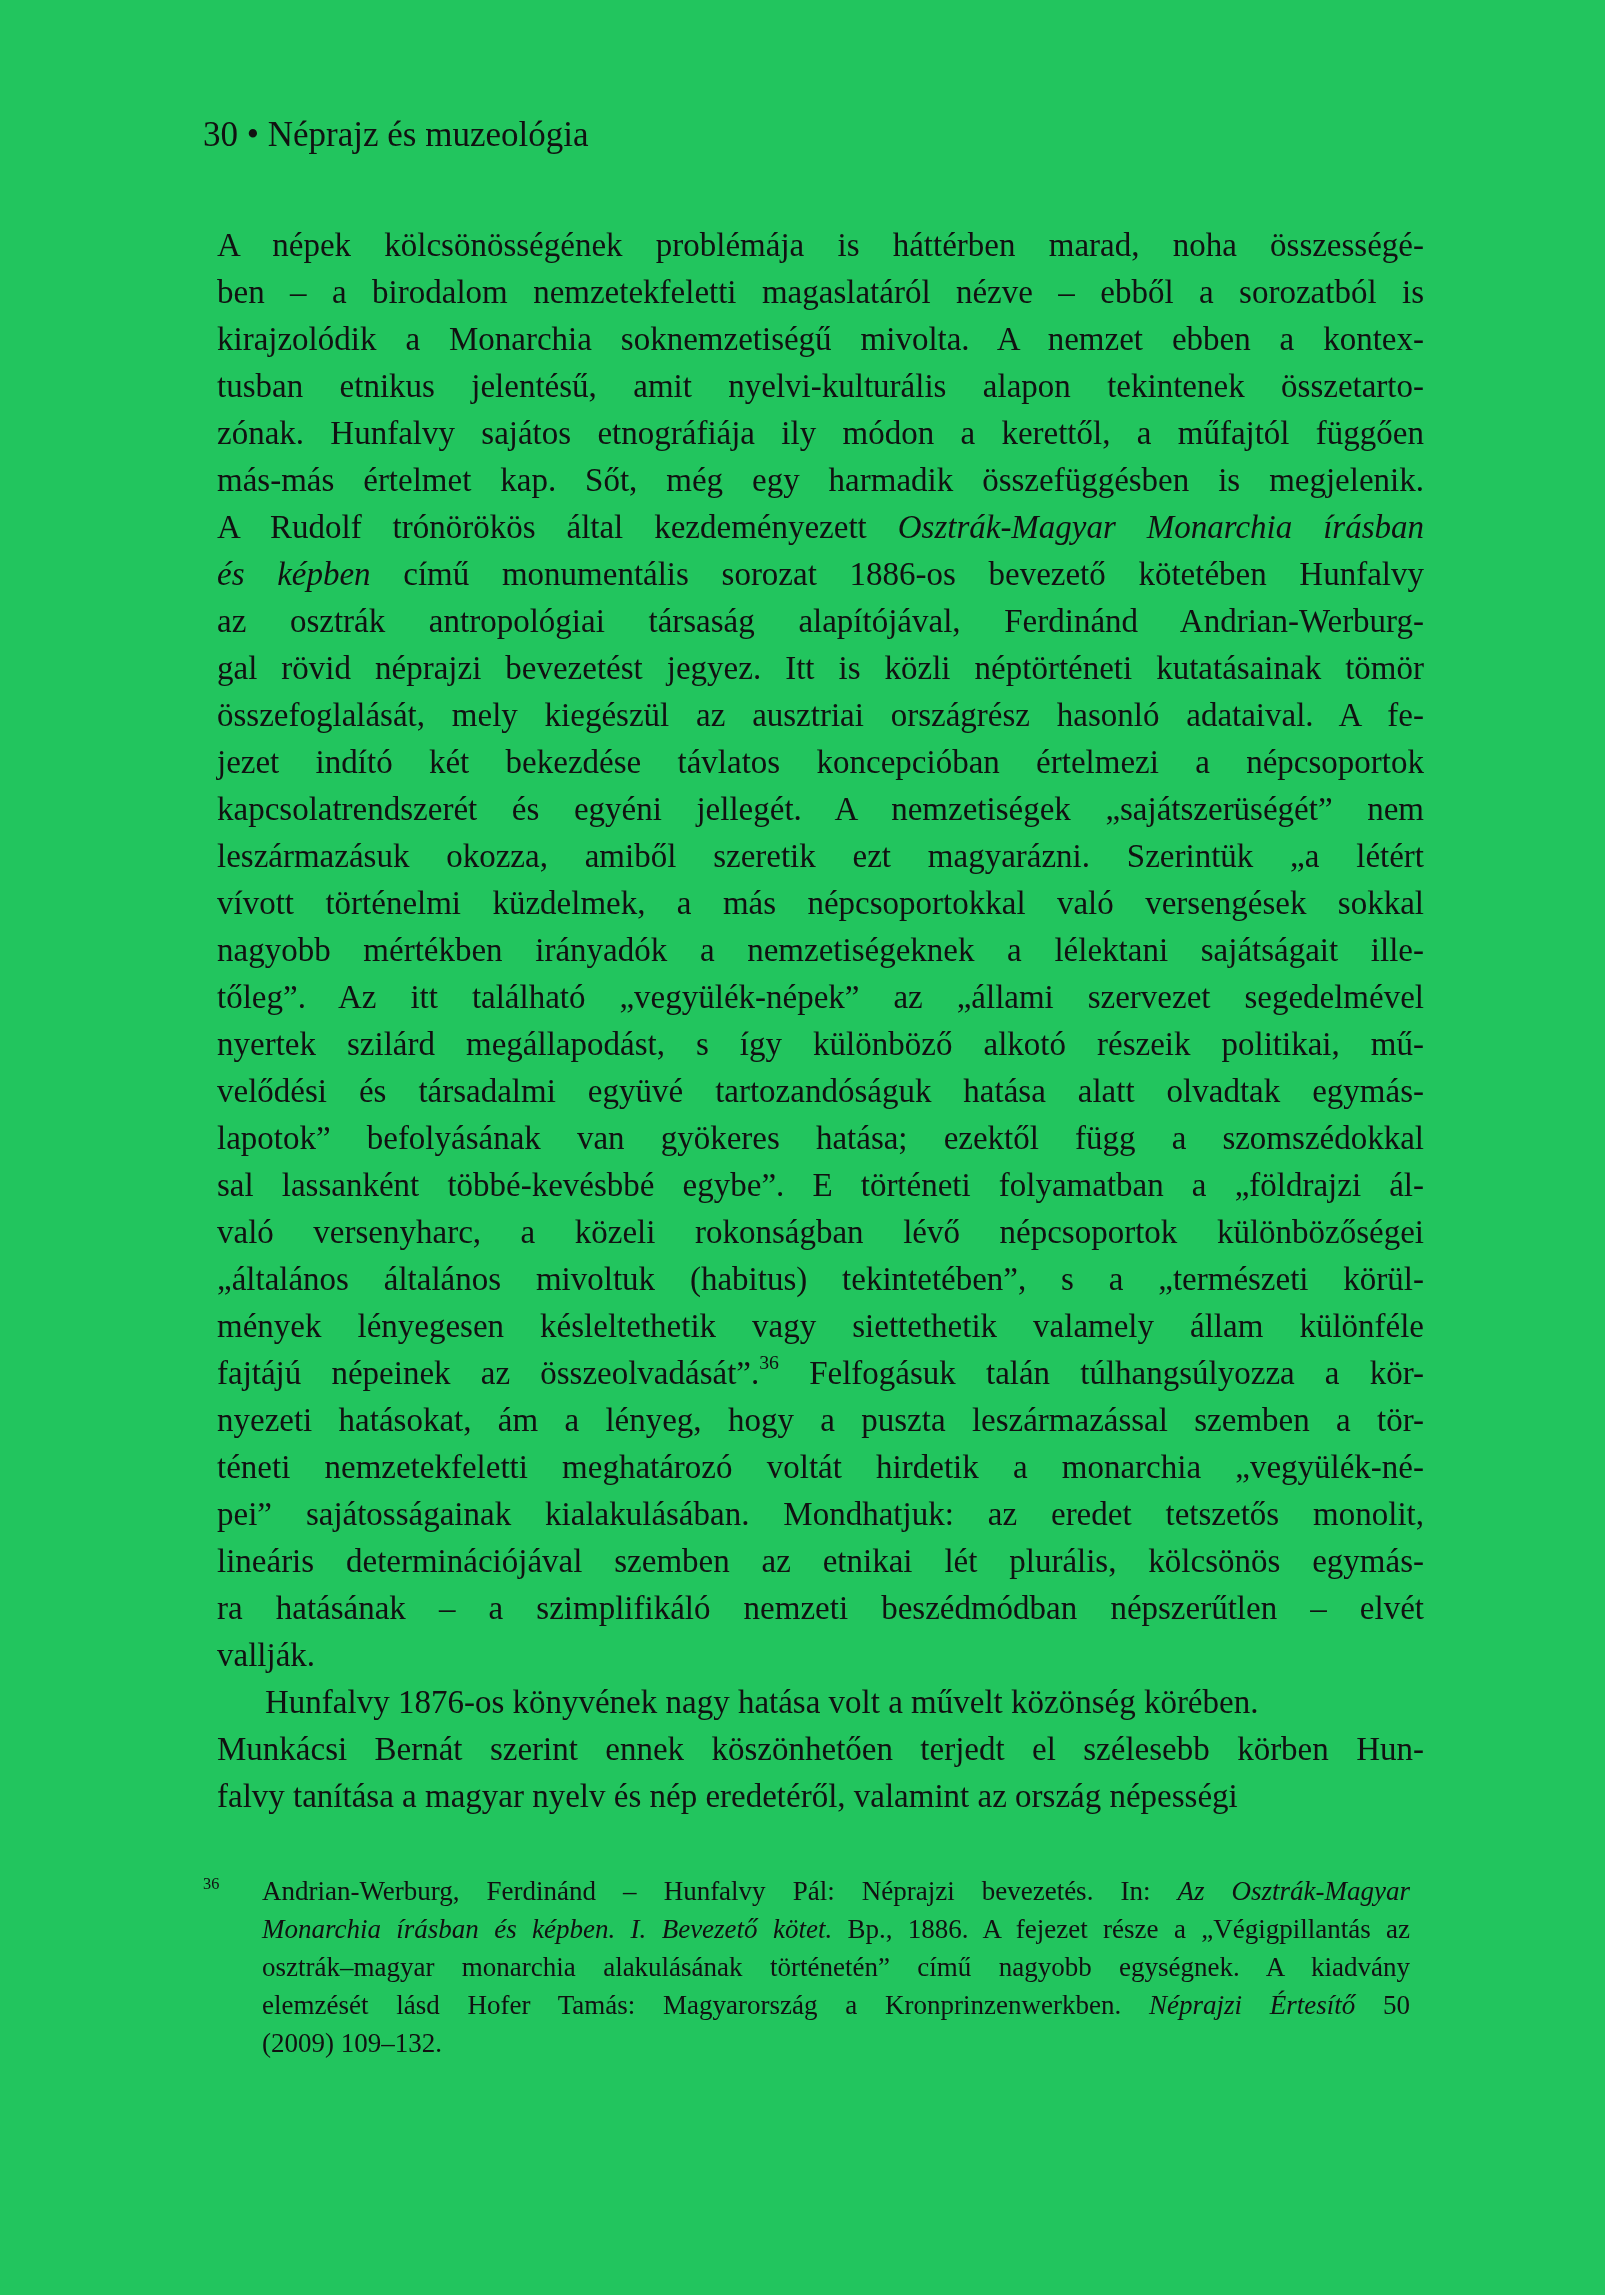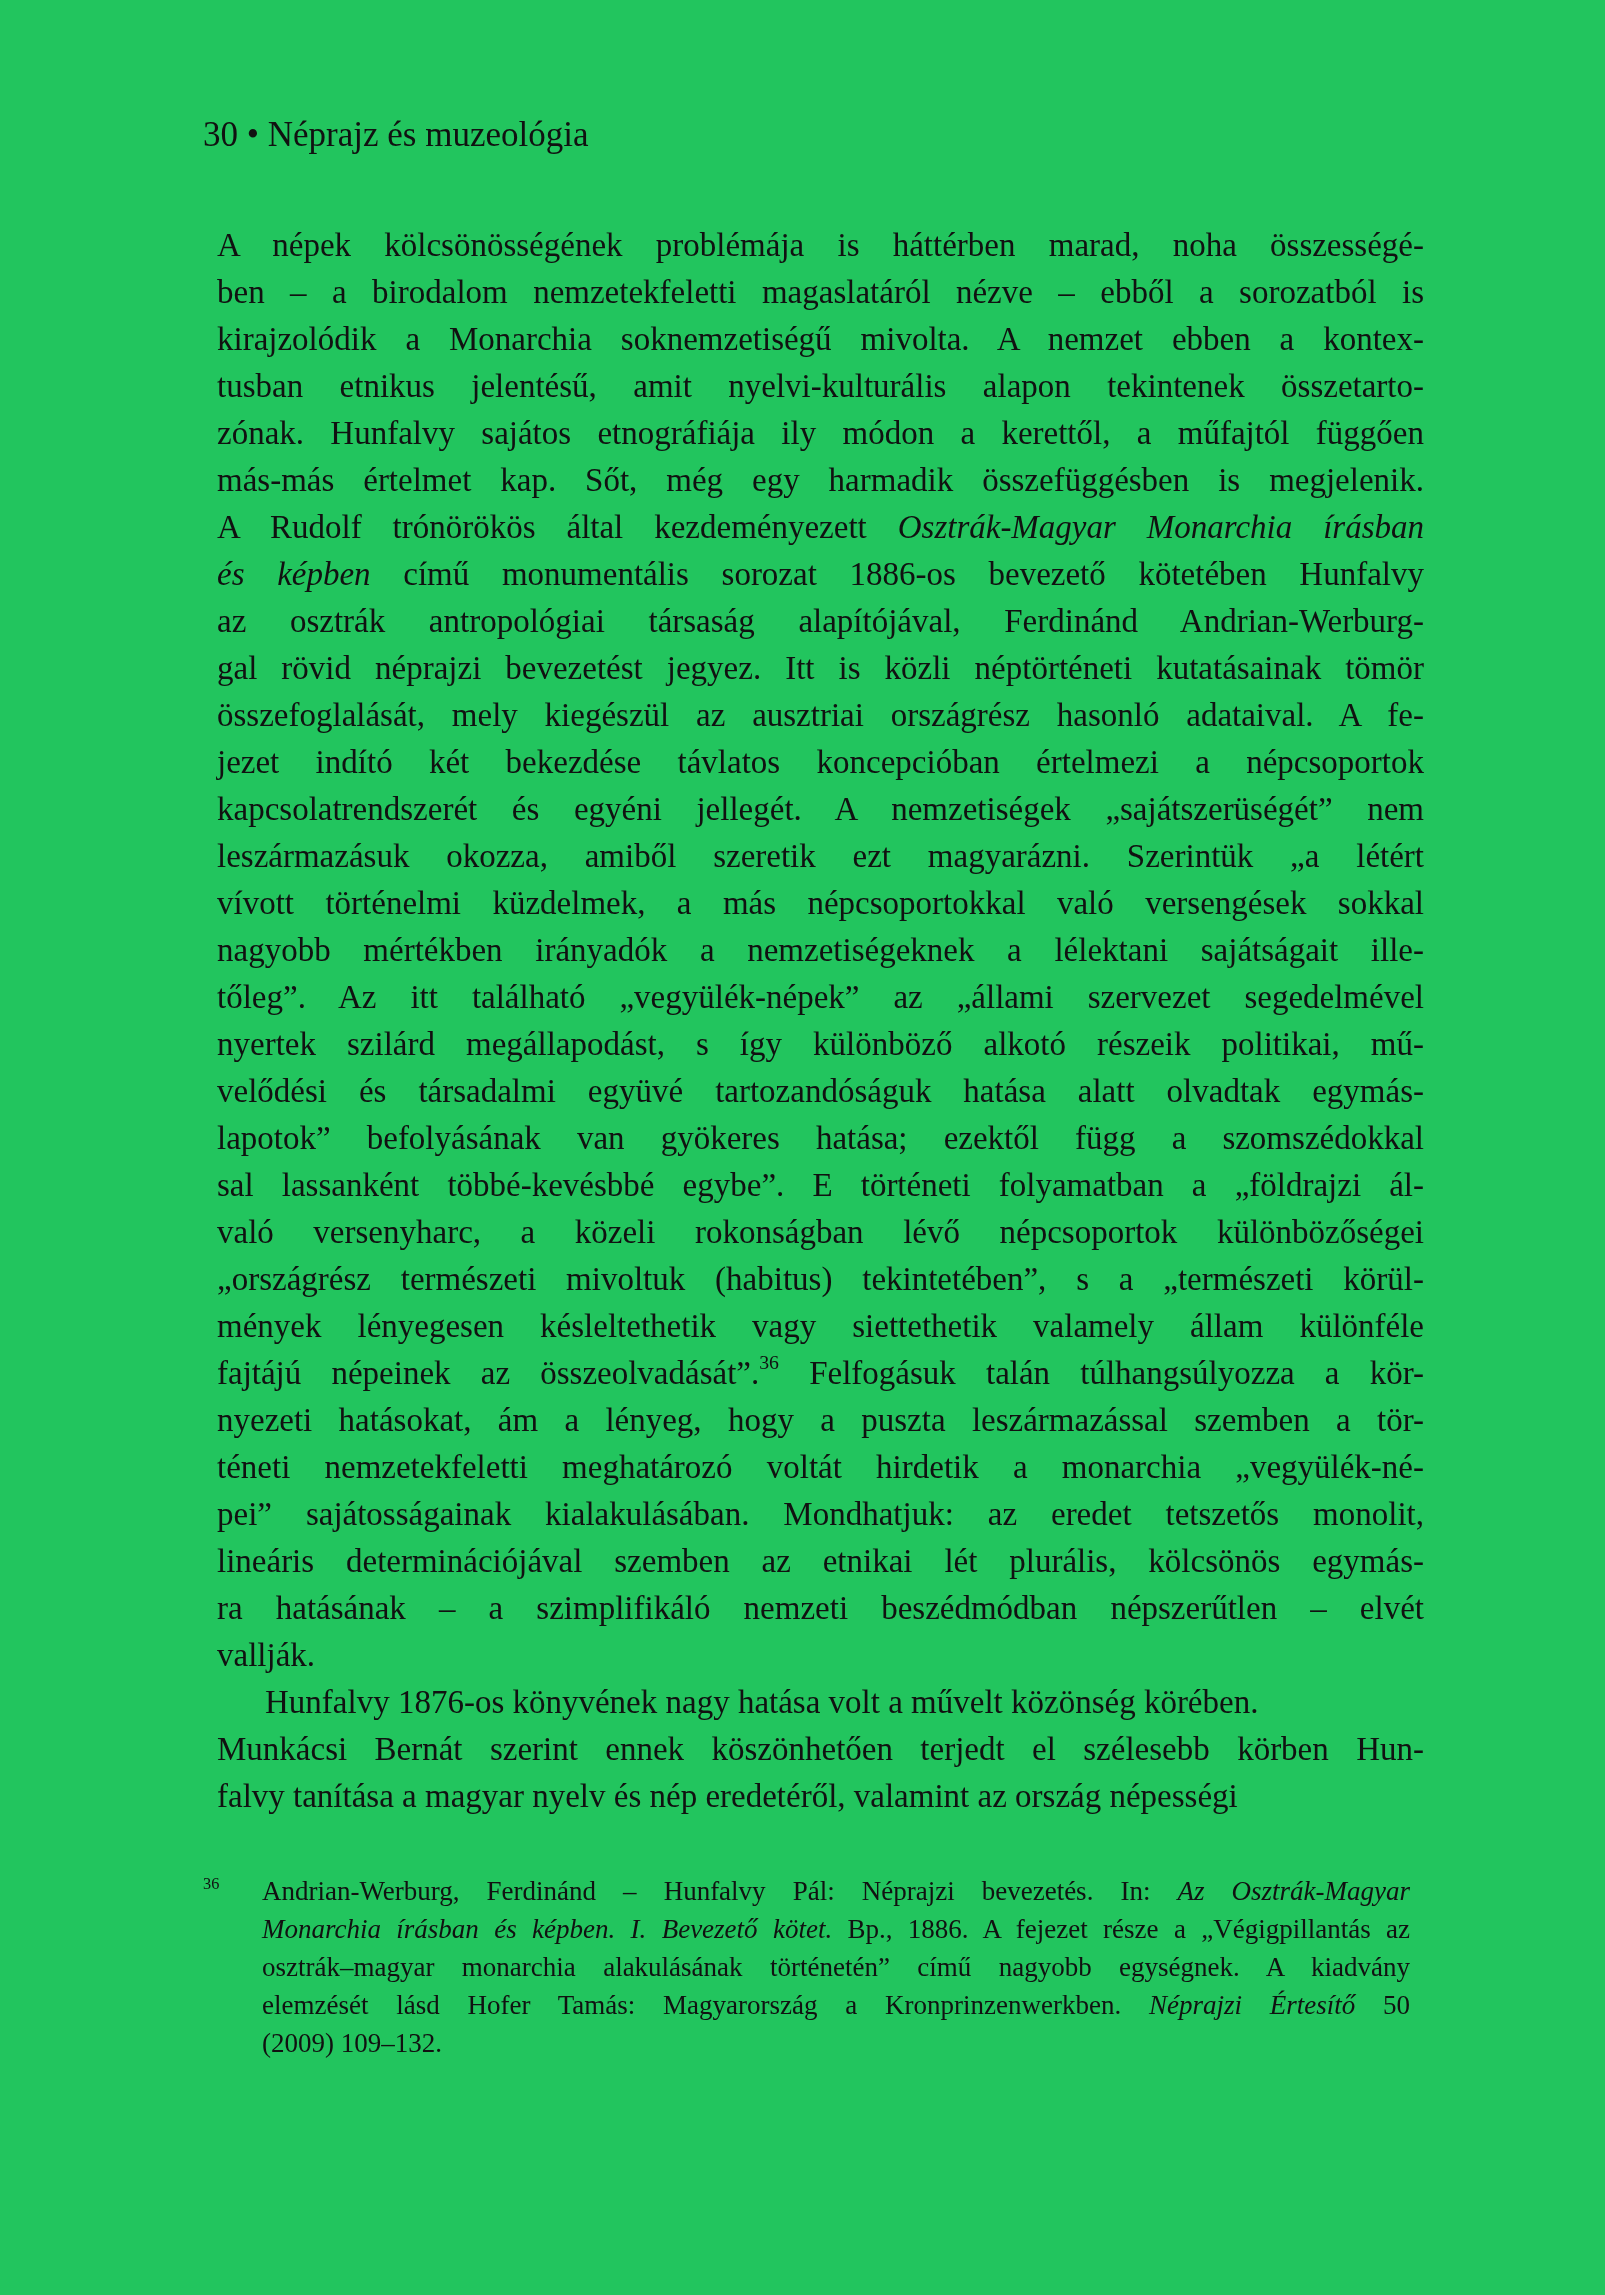--- a/index.html
+++ b/index.html
@@ -59,21 +59,21 @@
       <div class="line"><span>kapcsolatrendszerét és egyéni jellegét. A nemzetiségek „sajátszerüségét” nem</span></div>
       <div class="line"><span>leszármazásuk okozza, amiből szeretik ezt magyarázni. Szerintük „a létért</span></div>
       <div class="line"><span>vívott történelmi küzdelmek, a más népcsoportokkal való versengések sokkal</span></div>
       <div class="line"><span>nagyobb mértékben irányadók a nemzetiségeknek a lélektani sajátságait ille-</span></div>
       <div class="line"><span>tőleg”. Az itt található „vegyülék-népek” az „állami szervezet segedelmével</span></div>
       <div class="line"><span>nyertek szilárd megállapodást, s így különböző alkotó részeik politikai, mű-</span></div>
       <div class="line"><span>velődési és társadalmi együvé tartozandóságuk hatása alatt olvadtak egymás-</span></div>
       <div class="line"><span>lapotok” befolyásának van gyökeres hatása; ezektől függ a szomszédokkal</span></div>
       <div class="line"><span>sal lassanként többé-kevésbbé egybe”. E történeti folyamatban a „földrajzi ál-</span></div>
       <div class="line"><span>való versenyharc, a közeli rokonságban lévő népcsoportok különbözőségei</span></div>
-      <div class="line"><span>„országrész természeti mivoltuk (habitus) tekintetében”, s a „természeti körül-</span></div>
+      <div class="line"><span>„általános általános mivoltuk (habitus) tekintetében”, s a „természeti körül-</span></div>
       <div class="line"><span>mények lényegesen késleltethetik vagy siettethetik valamely állam különféle</span></div>
       <div class="line"><span>fajtájú népeinek az összeolvadását”.</span><sup>36</sup><span> Felfogásuk talán túlhangsúlyozza a kör-</span></div>
       <div class="line"><span>nyezeti hatásokat, ám a lényeg, hogy a puszta leszármazással szemben a tör-</span></div>
       <div class="line"><span>téneti nemzetekfeletti meghatározó voltát hirdetik a monarchia „vegyülék-né-</span></div>
       <div class="line"><span>pei” sajátosságainak kialakulásában. Mondhatjuk: az eredet tetszetős monolit,</span></div>
       <div class="line"><span>lineáris determinációjával szemben az etnikai lét plurális, kölcsönös egymás-</span></div>
       <div class="line"><span>ra hatásának – a szimplifikáló nemzeti beszédmódban népszerűtlen – elvét</span></div>
       <div class="line last"><span>vallják.</span></div>
       <div class="line indent last"><span>Hunfalvy 1876-os könyvének nagy hatása volt a művelt közönség körében.</span></div>
       <div class="line"><span>Munkácsi Bernát szerint ennek köszönhetően terjedt el szélesebb körben Hun-</span></div>

